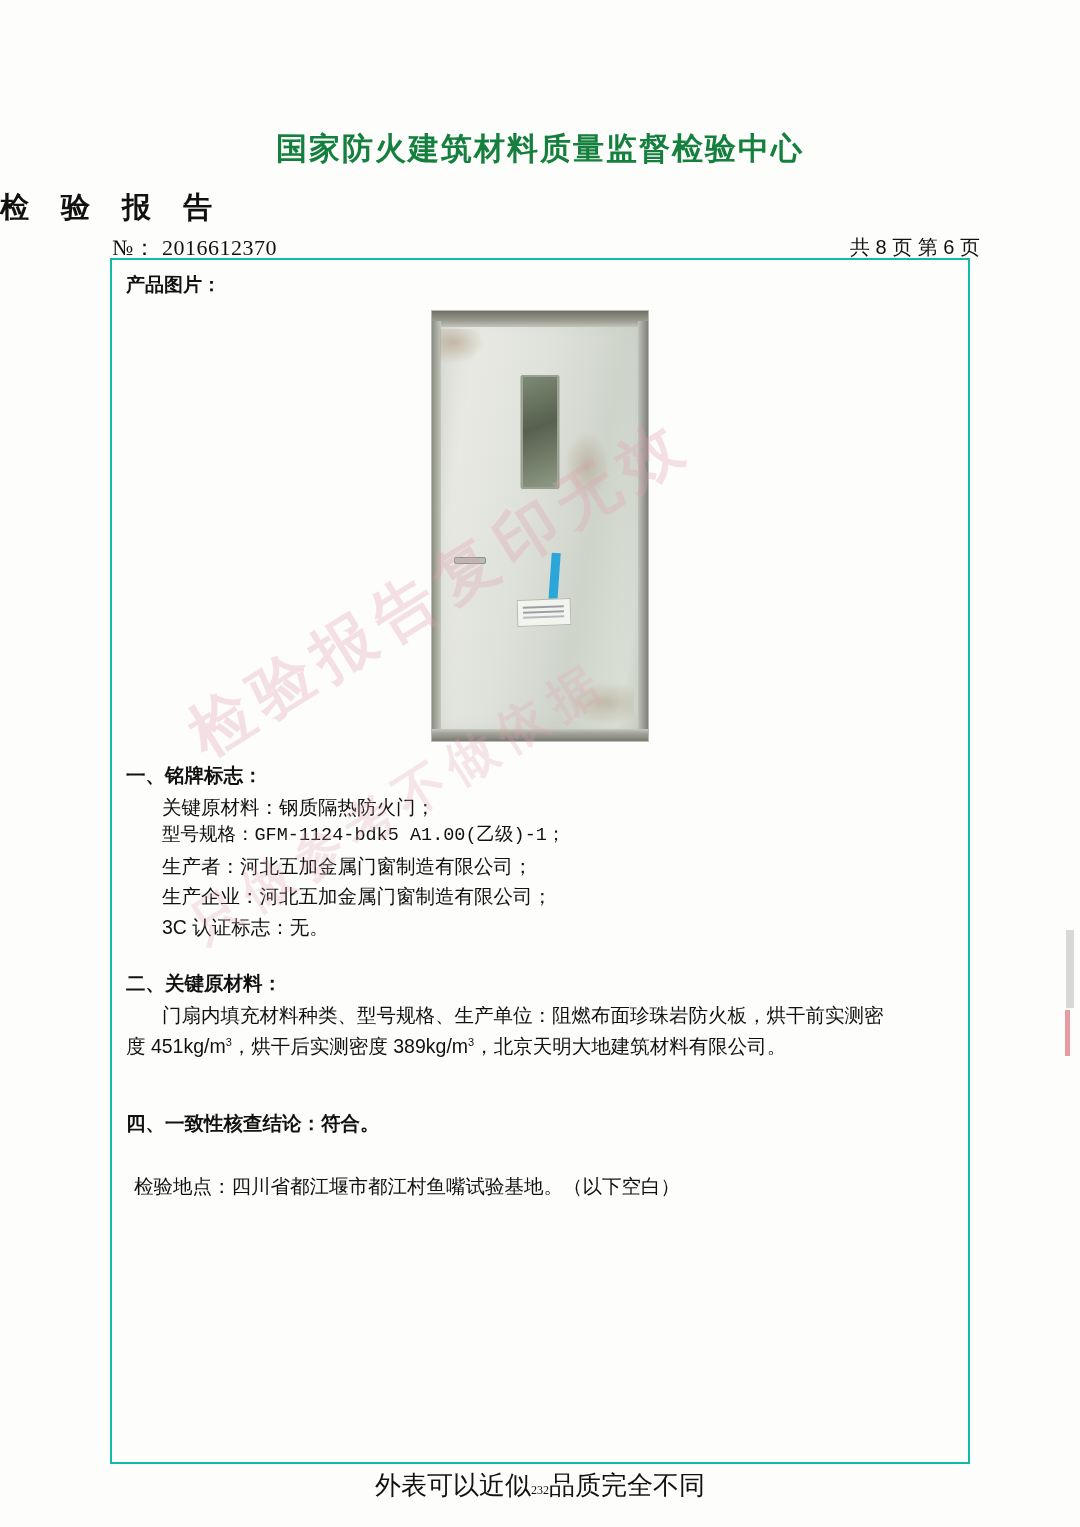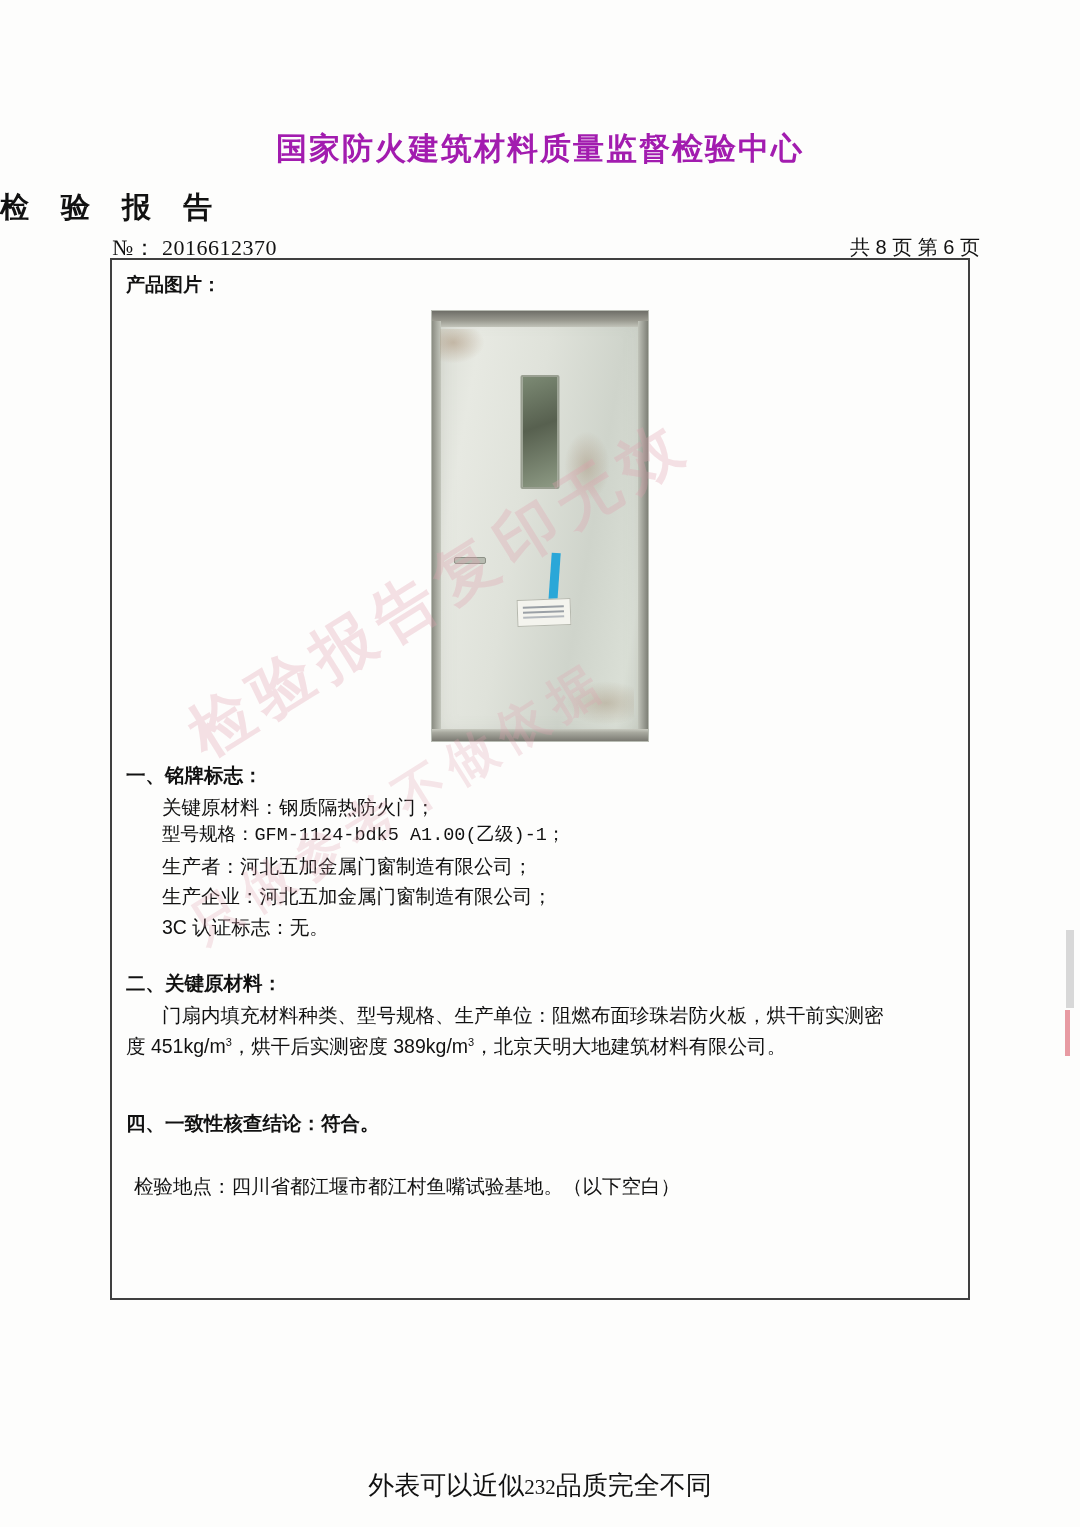--- a/index.html
+++ b/index.html
@@ -23,21 +23,21 @@
   
   .doc-title {
     position: absolute;
     top: 128px;
     left: 0;
     width: 100%;
     text-align: center;
     font-size: 31px;
     font-weight: bold;
     letter-spacing: 2px;
-    color: #a21caf;
+    color: #15803d;
   }
   .doc-subtitle {
     position: absolute;
     top: 188px;
     left: 0;
     width: 100%;
     text-align: left;
     font-size: 29px;
     font-weight: bold;
     letter-spacing: 12px;
@@ -58,22 +58,22 @@
     right: 100px;
     font-size: 20px;
     color: #111;
   }
   
   .frame {
     position: absolute;
     top: 258px;
     left: 110px;
     width: 860px;
-    height: 1042px;
-    border: 2px solid #404040;
+    height: 1206px;
+    border: 2px solid #14b8a6;
     box-sizing: border-box;
     overflow: hidden;
   }
   .label-photo {
     position: absolute;
     top: 12px;
     left: 14px;
     font-size: 19px;
     font-weight: 600;
     color: #111;
@@ -274,21 +274,21 @@
     position: absolute;
     top: 1468px;
     left: 0;
     width: 100%;
     text-align: center;
     font-size: 26px;
     font-family: "Liberation Serif", serif;
     color: #111;
   }
   .caption .num {
-    font-size: 21px;
+    font-size: 12px;
   }
 </style>
 </head>
 <body>
 
 <div class="page">
 
   <div class="doc-title">国家防火建筑材料质量监督检验中心</div>
   <div class="doc-subtitle">检 验 报 告</div>
   <div class="report-no">№： 2016612370</div>

